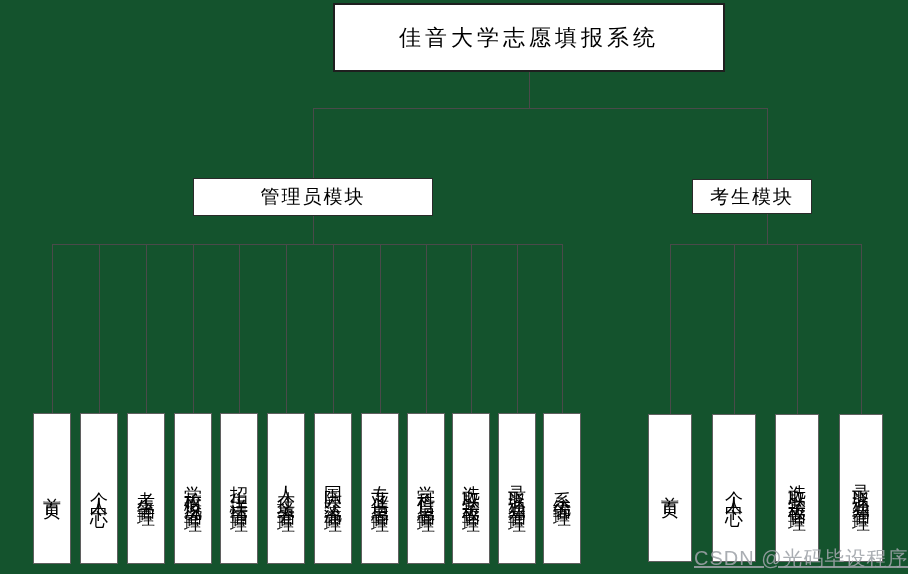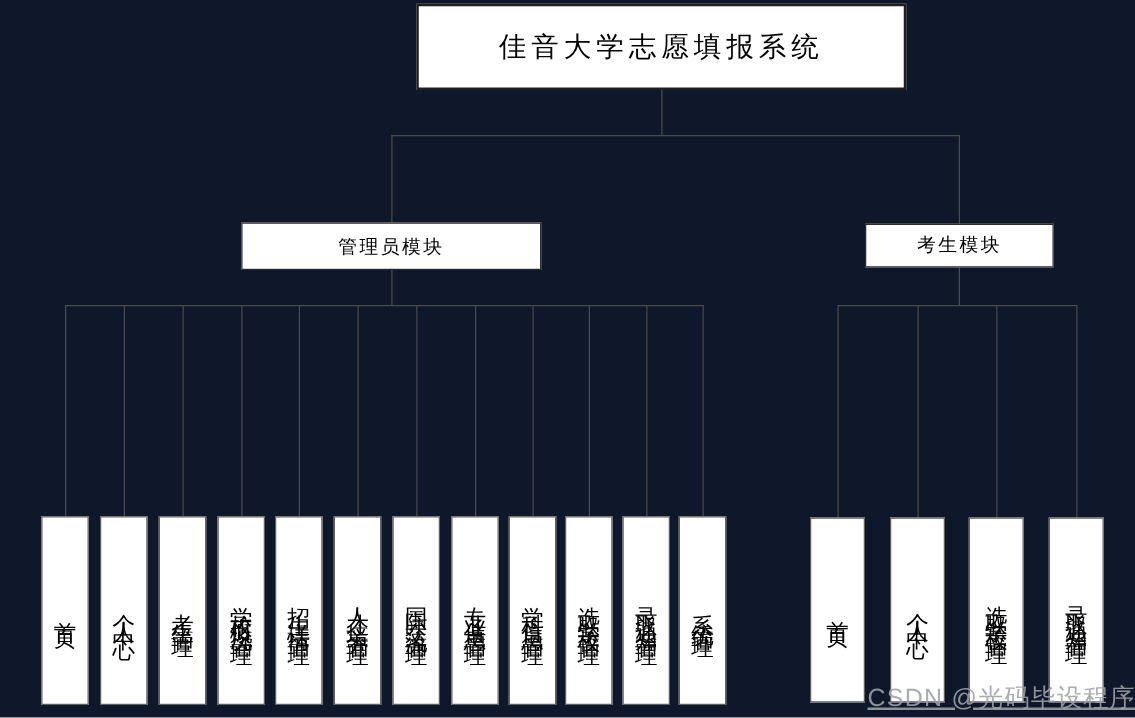--- a/index.html
+++ b/index.html
@@ -5,21 +5,21 @@
   html, body {
     margin: 0;
     padding: 0;
     background: #ffffff;
     font-family: "Liberation Sans", sans-serif;
   }
   .canvas {
     position: relative;
     width: 908px;
     height: 574px;
-    background: #0f172a;
+    background: #14532d;
     overflow: hidden;
     color: #000;
   }
   .node {
     position: absolute;
     background: #ffffff;
     display: flex;
     align-items: center;
     justify-content: center;
     box-sizing: border-box;
@@ -27,21 +27,21 @@
     color: #000;
   }
   .root-node {
     border: 2px solid #1f1f1f;
     font-size: 22px;
     letter-spacing: 4px;
     z-index: 2;
   }
   .module-node {
     border: 1.5px solid #2a2a2a;
-    font-size: 15px;
+    font-size: 19px;
     letter-spacing: 2px;
     z-index: 2;
   }
   .leaf-node {
     border: 1px solid #5f5f5f;
     z-index: 2;
   }
   .leaf-node span {
     writing-mode: vertical-rl;
     text-orientation: upright;
@@ -77,21 +77,21 @@
   </div>
 
   <div class="line" style="left:529px; top:72px; width:1px; height:36px;"></div>
   <div class="line" style="left:313px; top:108px; width:455px; height:1px;"></div>
   <div class="line" style="left:313px; top:108px; width:1px; height:70px;"></div>
   <div class="line" style="left:767px; top:108px; width:1px; height:71px;"></div>
 
   <div class="node module-node" style="left:193px; top:178px; width:240px; height:38px;">
     <span>管理员模块</span>
   </div>
-  <div class="node module-node" style="left:692px; top:179px; width:151px; height:35px;align-items:center;">
+  <div class="node module-node" style="left:692px; top:179px; width:120px; height:35px;align-items:center;">
     <span>考生模块</span>
   </div>
 
   <div class="line" style="left:313px; top:216px; width:1px; height:28px;"></div>
   <div class="line" style="left:52px; top:244px; width:511px; height:1px;"></div>
   <div class="line" style="left:52px;  top:244px; width:1px; height:169px;"></div>
   <div class="line" style="left:99px;  top:244px; width:1px; height:169px;"></div>
   <div class="line" style="left:146px; top:244px; width:1px; height:169px;"></div>
   <div class="line" style="left:193px; top:244px; width:1px; height:169px;"></div>
   <div class="line" style="left:239px; top:244px; width:1px; height:169px;"></div>

